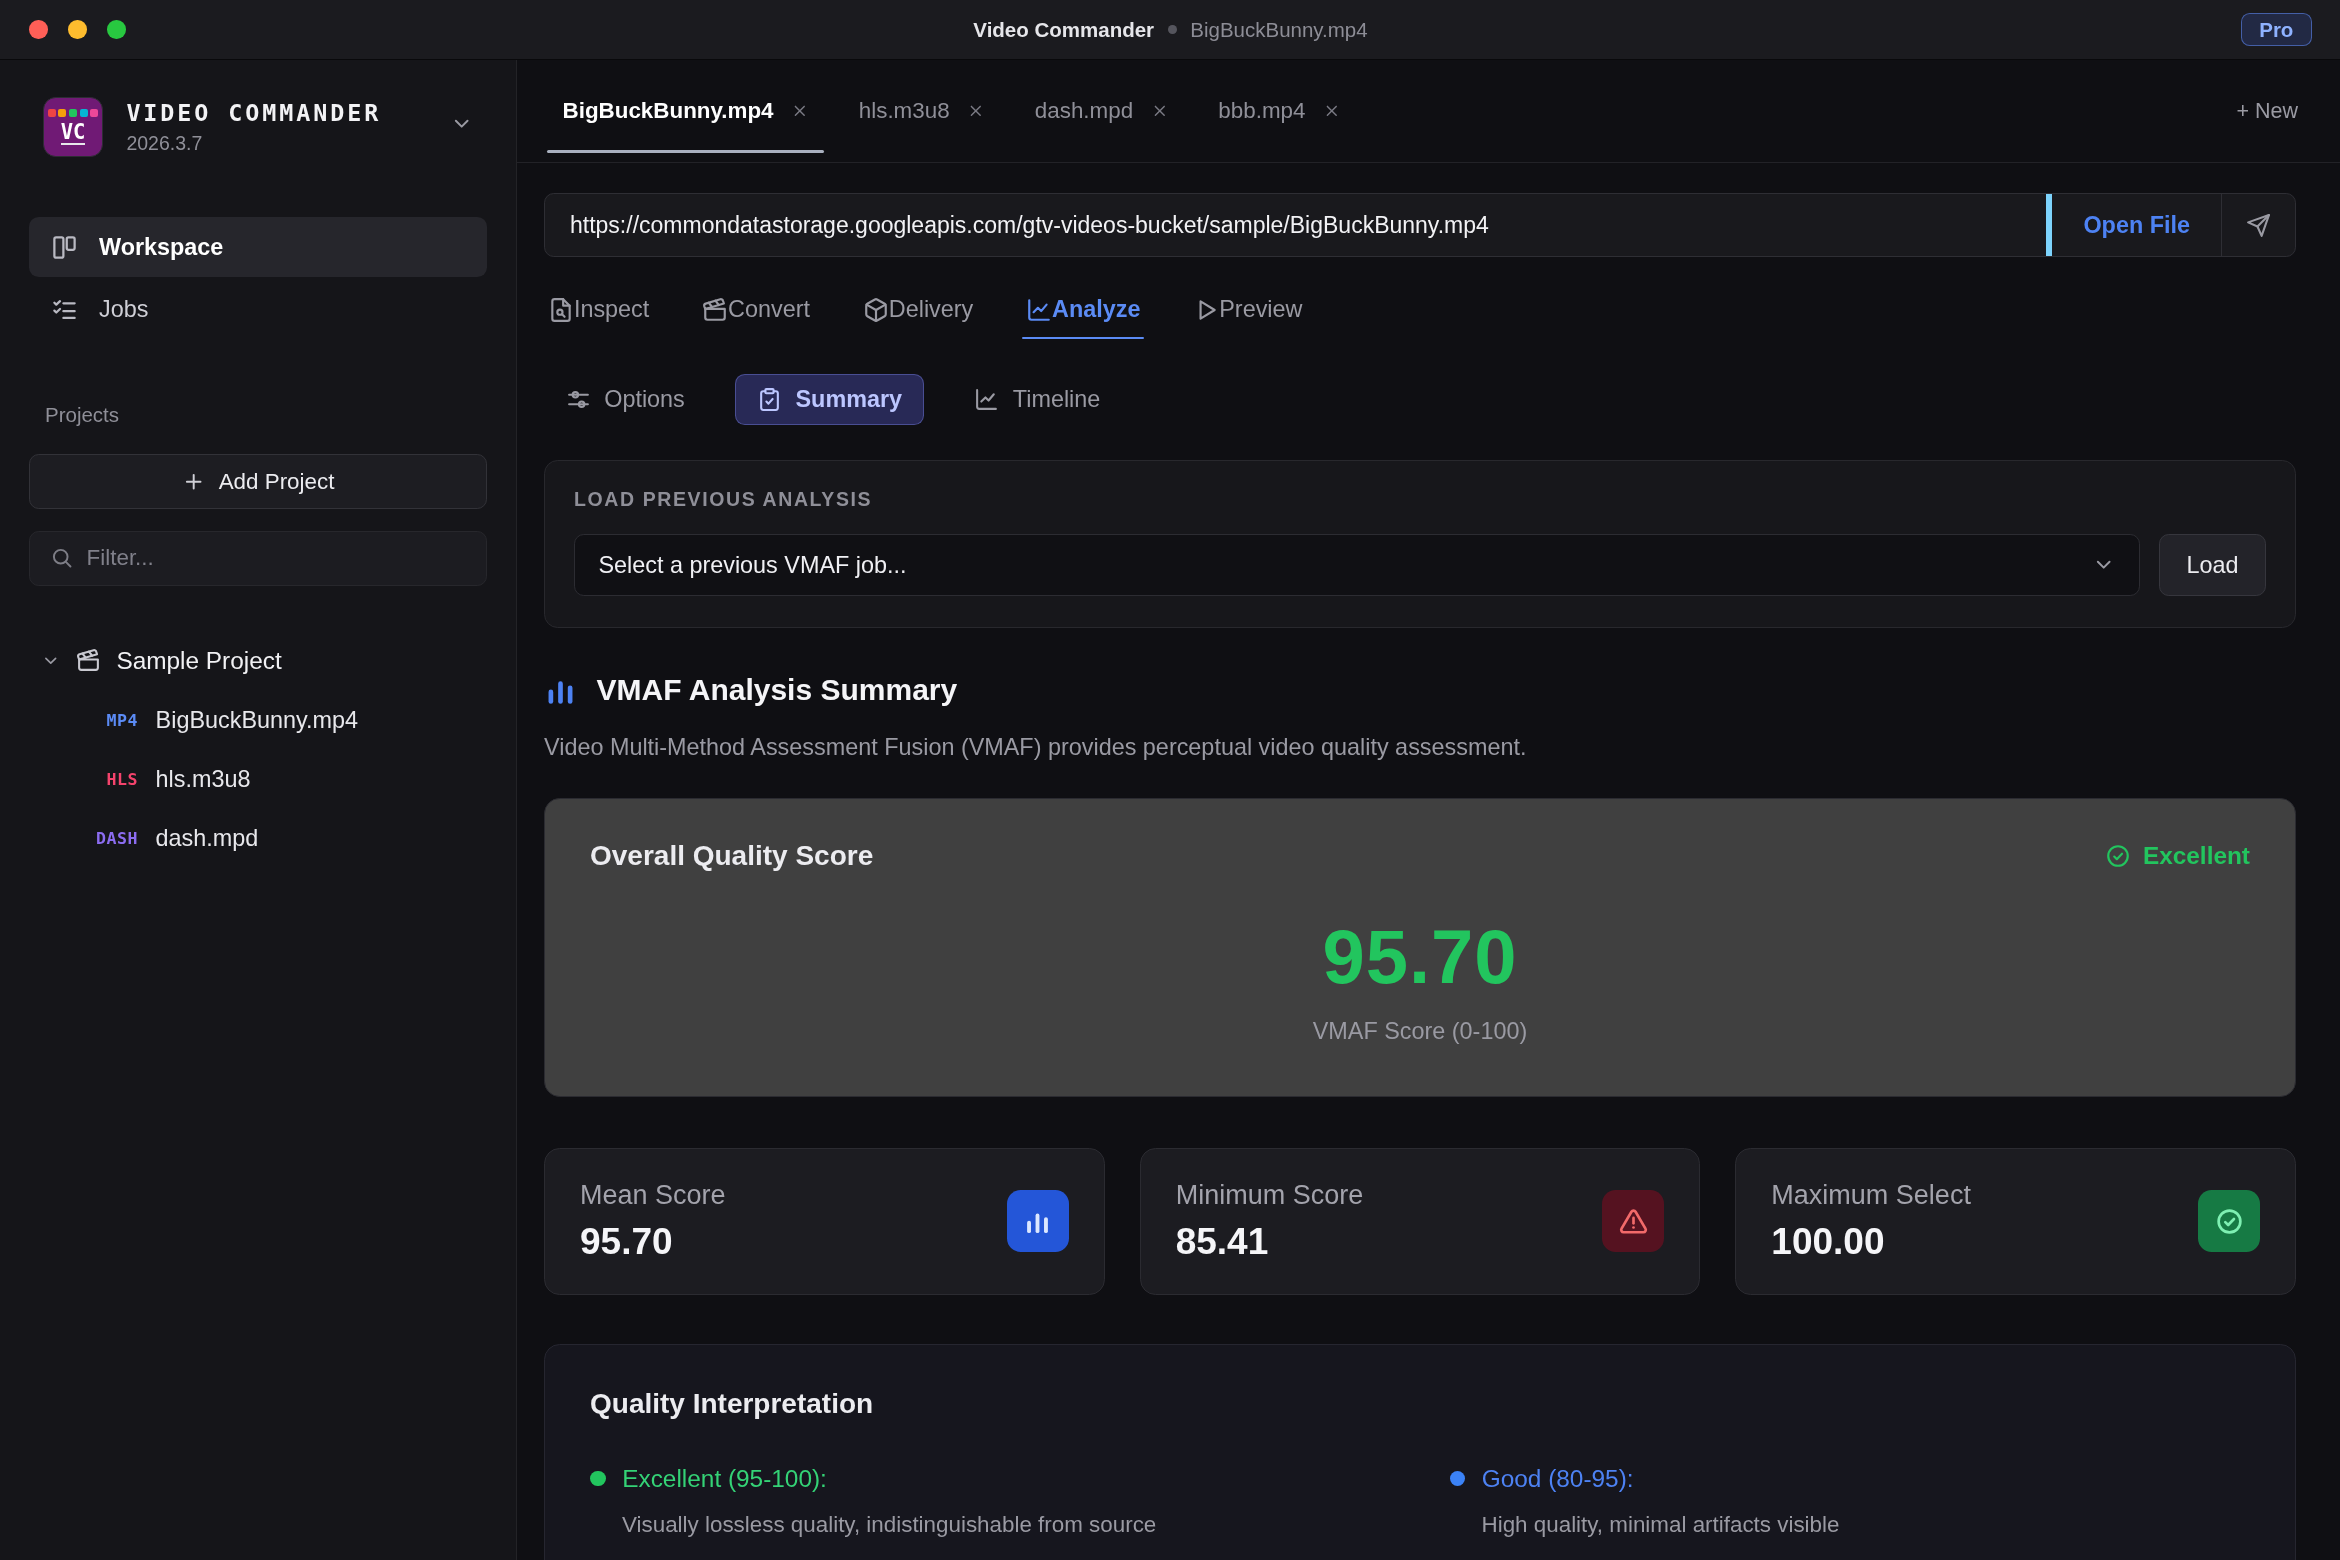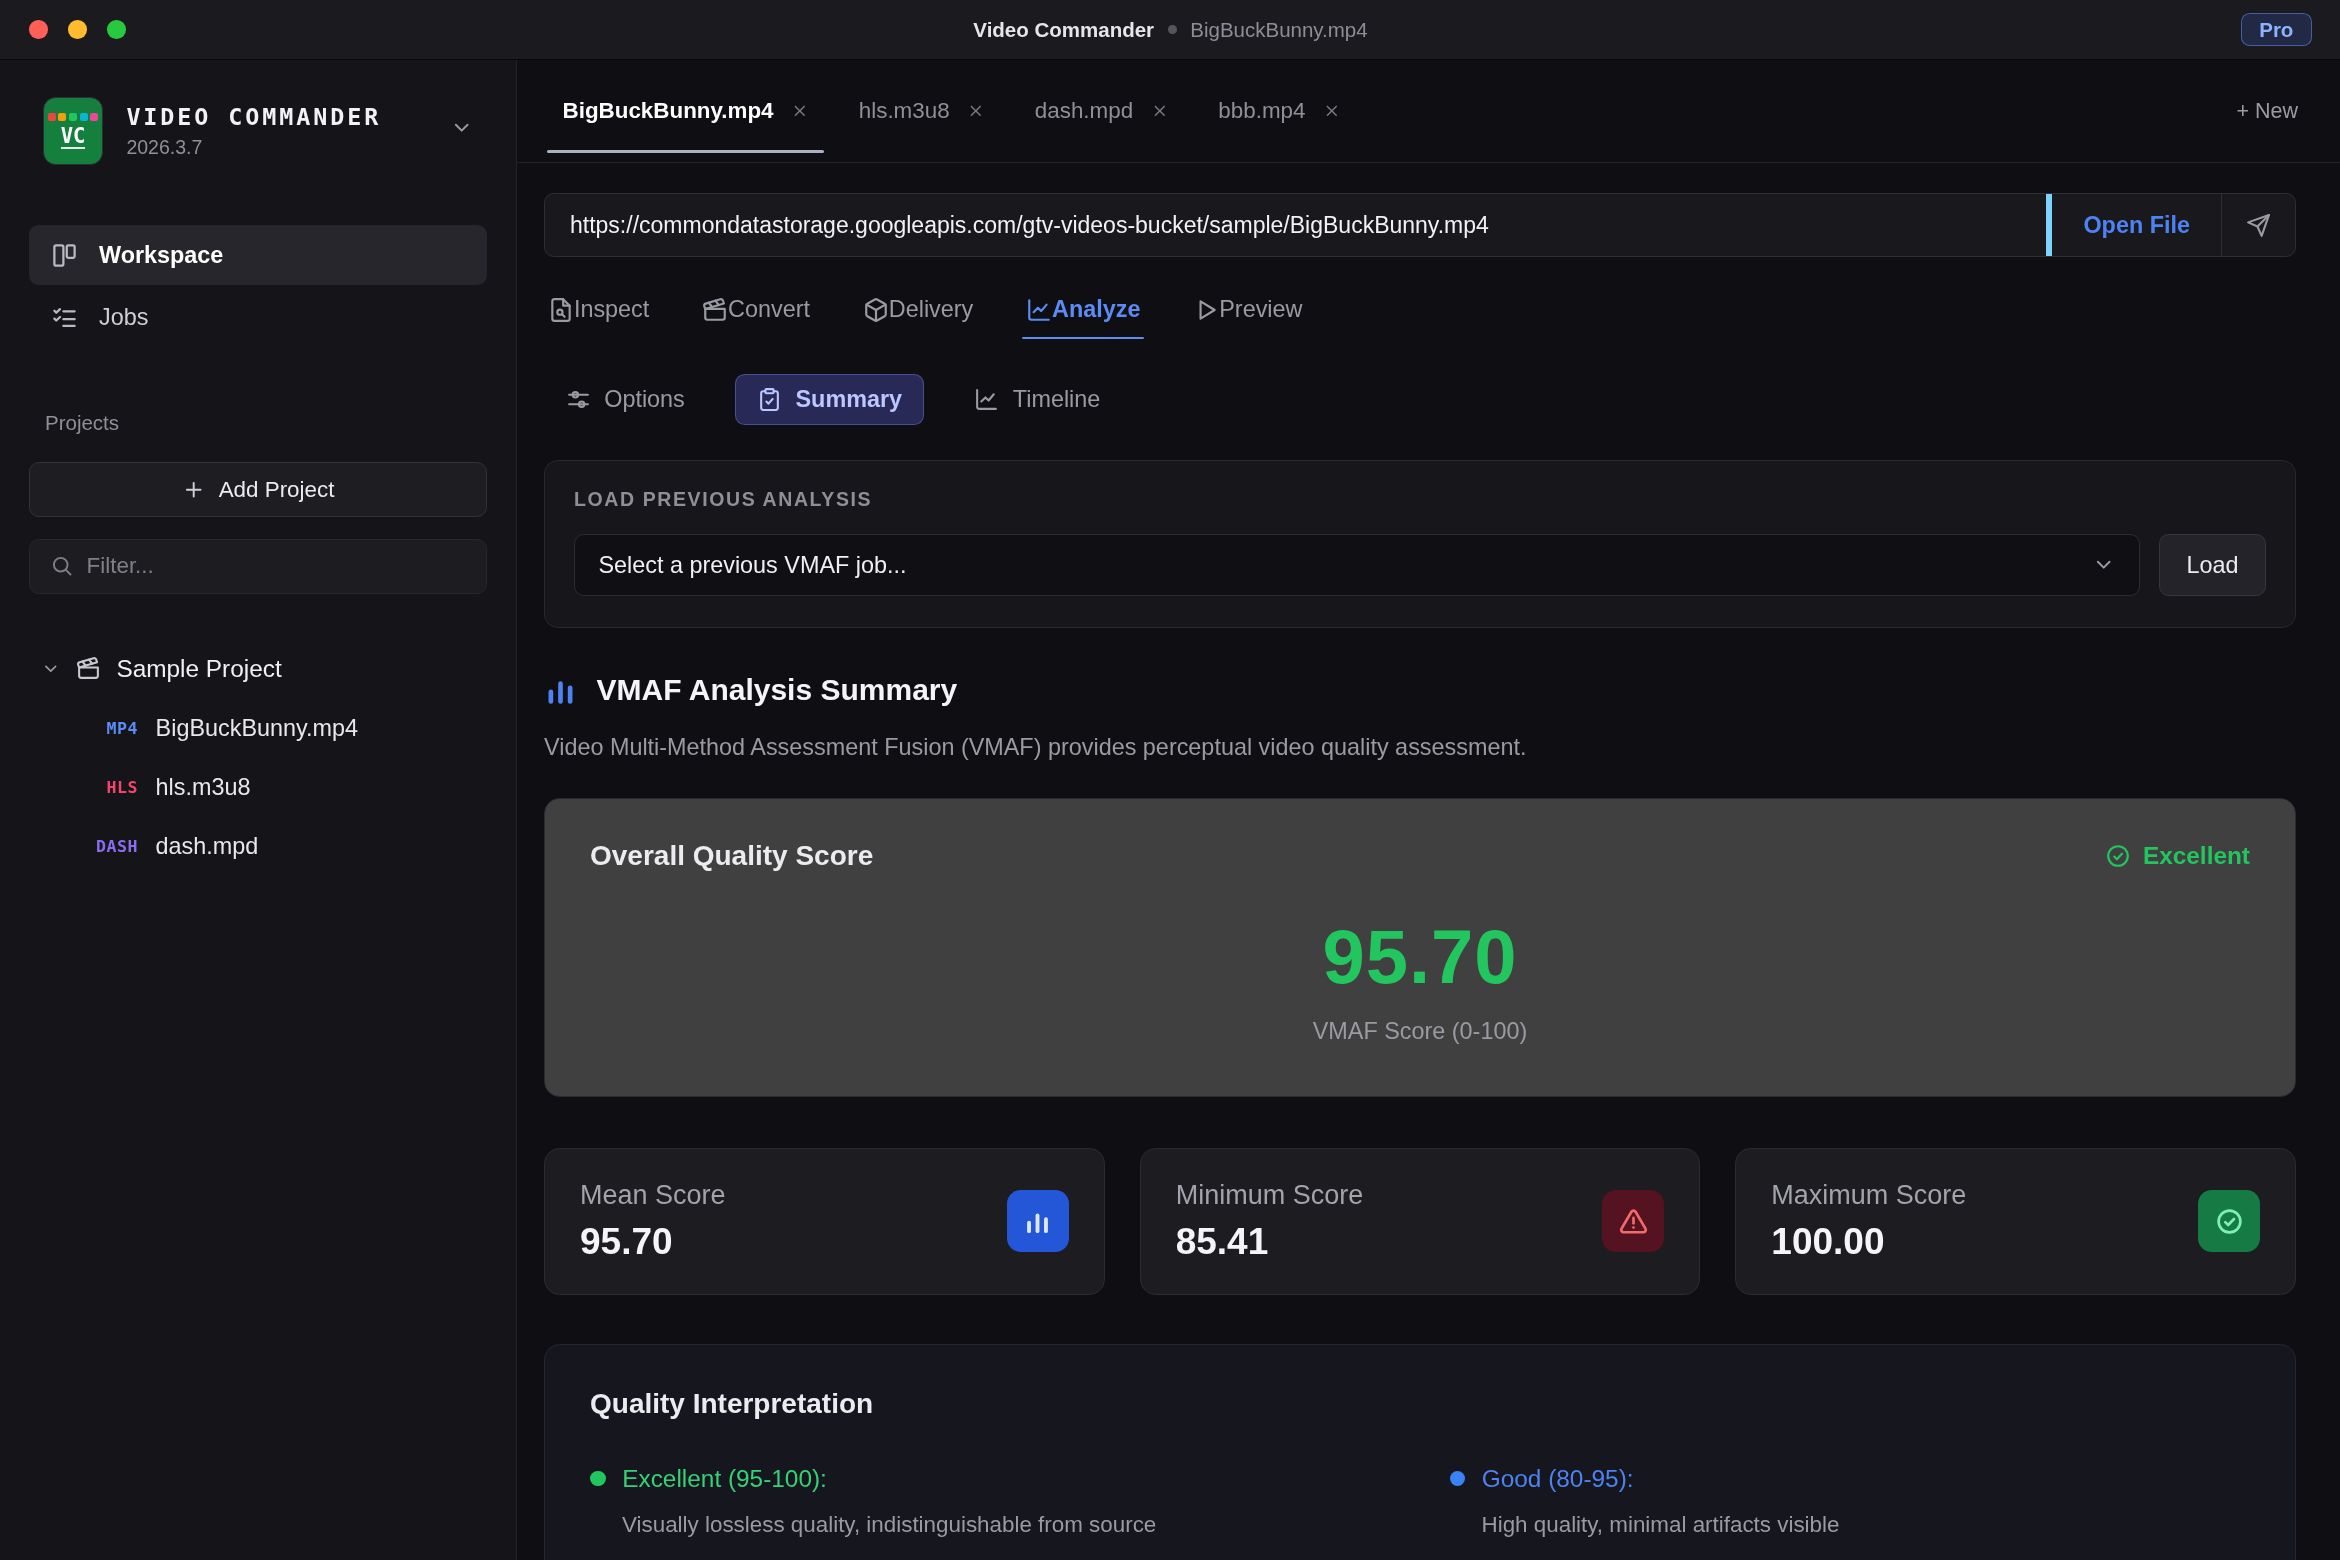--- a/index.html
+++ b/index.html
@@ -31,21 +31,21 @@
 
   .body { flex:1; display:flex; min-height:0; }
 
   
   .sidebar {
     flex:0 0 517px; background:#151519; border-right:1px solid #232327;
     position:relative; padding-top:37px;
   }
   .brand { display:flex; align-items:center; gap:23.4px; padding:0 43px; }
   .logo {
-    width:60px; height:68px; border-radius:12.7px; background:#15803d;
+    width:60px; height:60px; border-radius:12.7px; background:#701a75;
     border:1px solid #2d2d33; display:flex; flex-direction:column;
     align-items:center; justify-content:center; gap:4.9px;
   }
   .logo-stripes { display:flex; gap:2.9px; }
   .logo-stripes span { width:7.8px; height:7.8px; border-radius:2px; }
   .logo-text {
     font-family:"DejaVu Sans Mono",monospace; font-weight:700; font-size:20.5px;
     color:#fff; border-bottom:2px solid #e8e8ec; line-height:1.05;
   }
   .brand-name {
@@ -503,21 +503,21 @@
             <div class="stat-icon red">
               <svg viewBox="0 0 24 24" width="29" height="29" fill="none" stroke="currentColor" stroke-width="2.2" stroke-linecap="round" stroke-linejoin="round">
                   <path d="m10.3 3.9-8.2 14a2 2 0 0 0 1.7 3h16.4a2 2 0 0 0 1.7-3l-8.2-14a2 2 0 0 0-3.4 0Z"></path>
                   <line x1="12" y1="9" x2="12" y2="13.5"></line>
                   <line x1="12" y1="17" x2="12.01" y2="17"></line>
                 </svg>
             </div>
           </div>
           <div class="stat">
             <div>
-              <div class="stat-label">Maximum Score</div>
+              <div class="stat-label">Maximum Select</div>
               <div class="stat-value">100.00</div>
             </div>
             <div class="stat-icon green">
               <svg viewBox="0 0 24 24" width="29" height="29" fill="none" stroke="currentColor" stroke-width="2.2" stroke-linecap="round" stroke-linejoin="round">
                   <circle cx="12" cy="12" r="9"></circle>
                   <path d="m8.5 12.5 2.4 2.4 4.8-5"></path>
                 </svg>
             </div>
           </div>
         </div>

